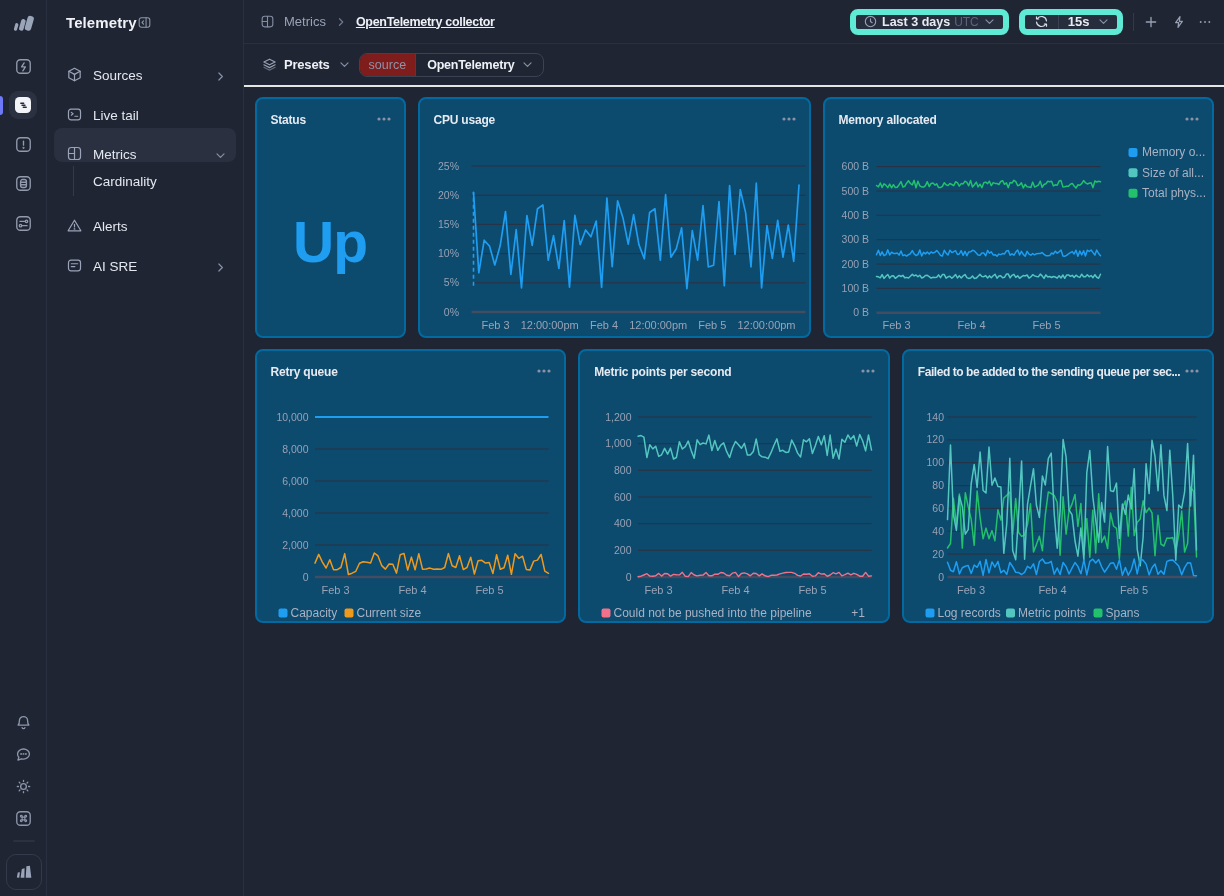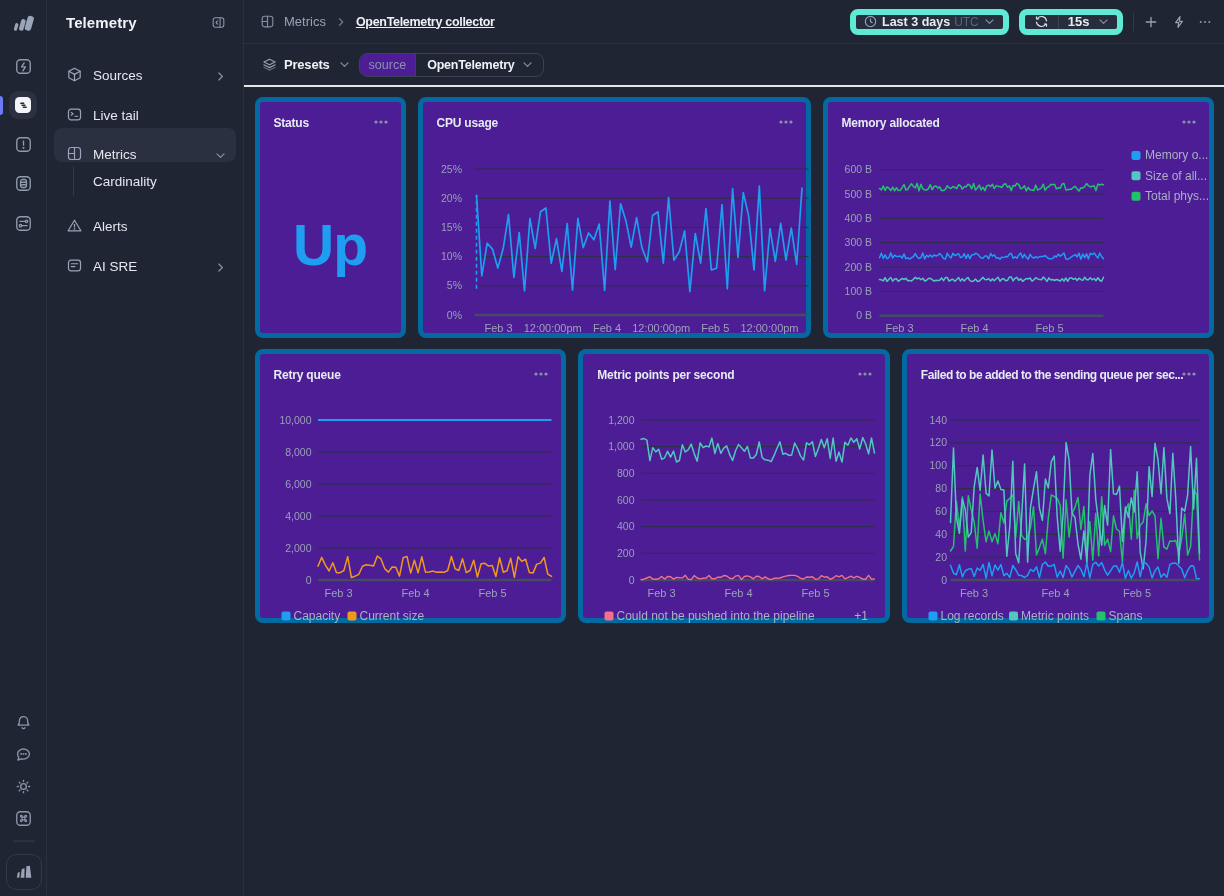--- a/index.html
+++ b/index.html
@@ -13,21 +13,21 @@
   .ric { width:28px; height:28px; display:flex; align-items:center; justify-content:center; border-radius:9px; color:#929bae; }
   .ric.active { background:#2b3140; }
   .ric.active .wsq { background:#f2f4f7; border-radius:4.5px; width:16px; height:16px; display:flex; align-items:center; justify-content:center; }
   #active-pip { position:absolute; left:0; top:96px; width:3px; height:19px; background:#6e79f7; border-radius:0 3px 3px 0; }
   .rail-bottom { position:absolute; bottom:0; left:0; width:47px; display:flex; flex-direction:column; align-items:center; gap:2px; padding-bottom:6px; }
   .rbtn { width:30px; height:30px; display:flex; align-items:center; justify-content:center; color:#8d96aa; }
   .logo-btn { width:36px; height:36px; border:1px solid #333a4b; border-radius:10px; display:flex; align-items:center; justify-content:center; margin-top:5px; }
   .rail-divider { width:22px; height:2px; background:#2a3140; border-radius:2px; margin:5px 0; }
   
   #sidebar { width:197px; flex:0 0 197px; border-right:1px solid #2a3040; padding:0 7px; }
-  .sb-head { height:44px; display:flex; align-items:center; justify-content:space-between; padding:0 10px 0 12px; }
+  .sb-head { height:44px; display:flex; align-items:center; padding:0 10px 0 12px; }
   .sb-title { font-size:15px; font-weight:700; color:#f0f2f7; letter-spacing:0.1px; }
   .sb-collapse { color:#8d96aa; display:flex; }
   .sb-item { height:34px; margin:5.3px 0; display:flex; align-items:flex-end; padding:0 9px 0 12px; border-radius:8px; color:#e4e8f0; font-size:13.5px; position:relative; }
   .sb-item.active { background:#2a3040; }
   .sb-item .icon { width:17px; height:17px; color:#9aa3b8; margin-right:10px; display:flex; align-items:center; justify-content:center; }
   .sb-item .chev { margin-left:auto; color:#8791a5; display:flex; }
   .sb-sub { height:28px; margin:0; display:flex; align-items:center; font-size:13.5px; color:#e4e8f0; position:relative; padding-left:39px; }
   .sb-sub:before { content:""; position:absolute; left:19px; top:-1px; bottom:-1px; width:1px; background:#333a4c; }
   
   #main { flex:1; display:flex; flex-direction:column; min-width:0; }
@@ -46,29 +46,29 @@
   .pill-ref .seg2 { padding:0 7px 0 9px; display:flex; align-items:center; gap:7px; height:100%; }
   .pill-ref .t1 { color:#e8ebf2; font-size:13px; font-weight:700; }
   .tb-sep { width:1px; height:18px; background:#323949; margin:0 3px 0 10px; }
   .tb-ic { width:28px; height:28px; display:flex; align-items:center; justify-content:center; color:#98a1b4; }
   
   #filterbar { height:43px; flex:0 0 43px; border-bottom:2px solid #e5e5e5; display:flex; align-items:center; padding:0 18px; }
   .presets { display:flex; align-items:center; gap:7px; color:#eef1f6; font-size:13px; font-weight:700; letter-spacing:-0.2px; }
   .presets .ic { color:#98a1b4; display:flex; }
   .presets .chev { color:#8791a5; display:flex; margin-left:1px; }
   .chip { margin-left:8px; height:24px; border:1px solid #3a4254; border-radius:8px; display:flex; align-items:center; overflow:hidden; }
-  .chip .k { background:#4c1d95; color:#8b94a8; font-size:12.5px; padding:0 9px; height:100%; display:flex; align-items:center; border-right:1px solid #3a4254; }
+  .chip .k { background:#7f1d1d; color:#8b94a8; font-size:12.5px; padding:0 9px; height:100%; display:flex; align-items:center; border-right:1px solid #3a4254; }
   .chip .v { color:#eef1f6; font-size:12.5px; font-weight:700; padding:0 6px 0 11px; letter-spacing:-0.2px; }
   .chip .chev { color:#8791a5; display:flex; padding-right:9px; }
   
   #content { flex:1; background:#1f2532; padding:10px 10.5px; overflow:hidden; }
   .row { display:flex; gap:12px; }
   .row1 { height:241px; margin-bottom:11px; }
   .row2 { height:274px; }
-  .card { background:#4c1d95; border:5px solid #0369a1; border-radius:8px; position:relative; }
+  .card { background:#0c4a6e; border:2px solid #0369a1; border-radius:8px; position:relative; }
   .card-title { position:absolute; left:14px; top:14px; font-size:12px; font-weight:700; color:#e6eaf1; white-space:nowrap; overflow:hidden; max-width:calc(100% - 40px); letter-spacing:-0.2px; }
   .dots { position:absolute; right:13px; top:17px; width:14px; height:4px; line-height:0; }
   .c-status { width:151px; flex:0 0 151px; }
   .c-cpu { width:393px; flex:0 0 393px; }
   .c-mem { flex:1; }
   .c-third { flex:1; }
   .up { position:absolute; left:0; right:0; top:110px; text-align:center; font-size:57px; font-weight:700; color:#1e9df1; letter-spacing:-1px; }
 </style>
 </head>
 <body>

